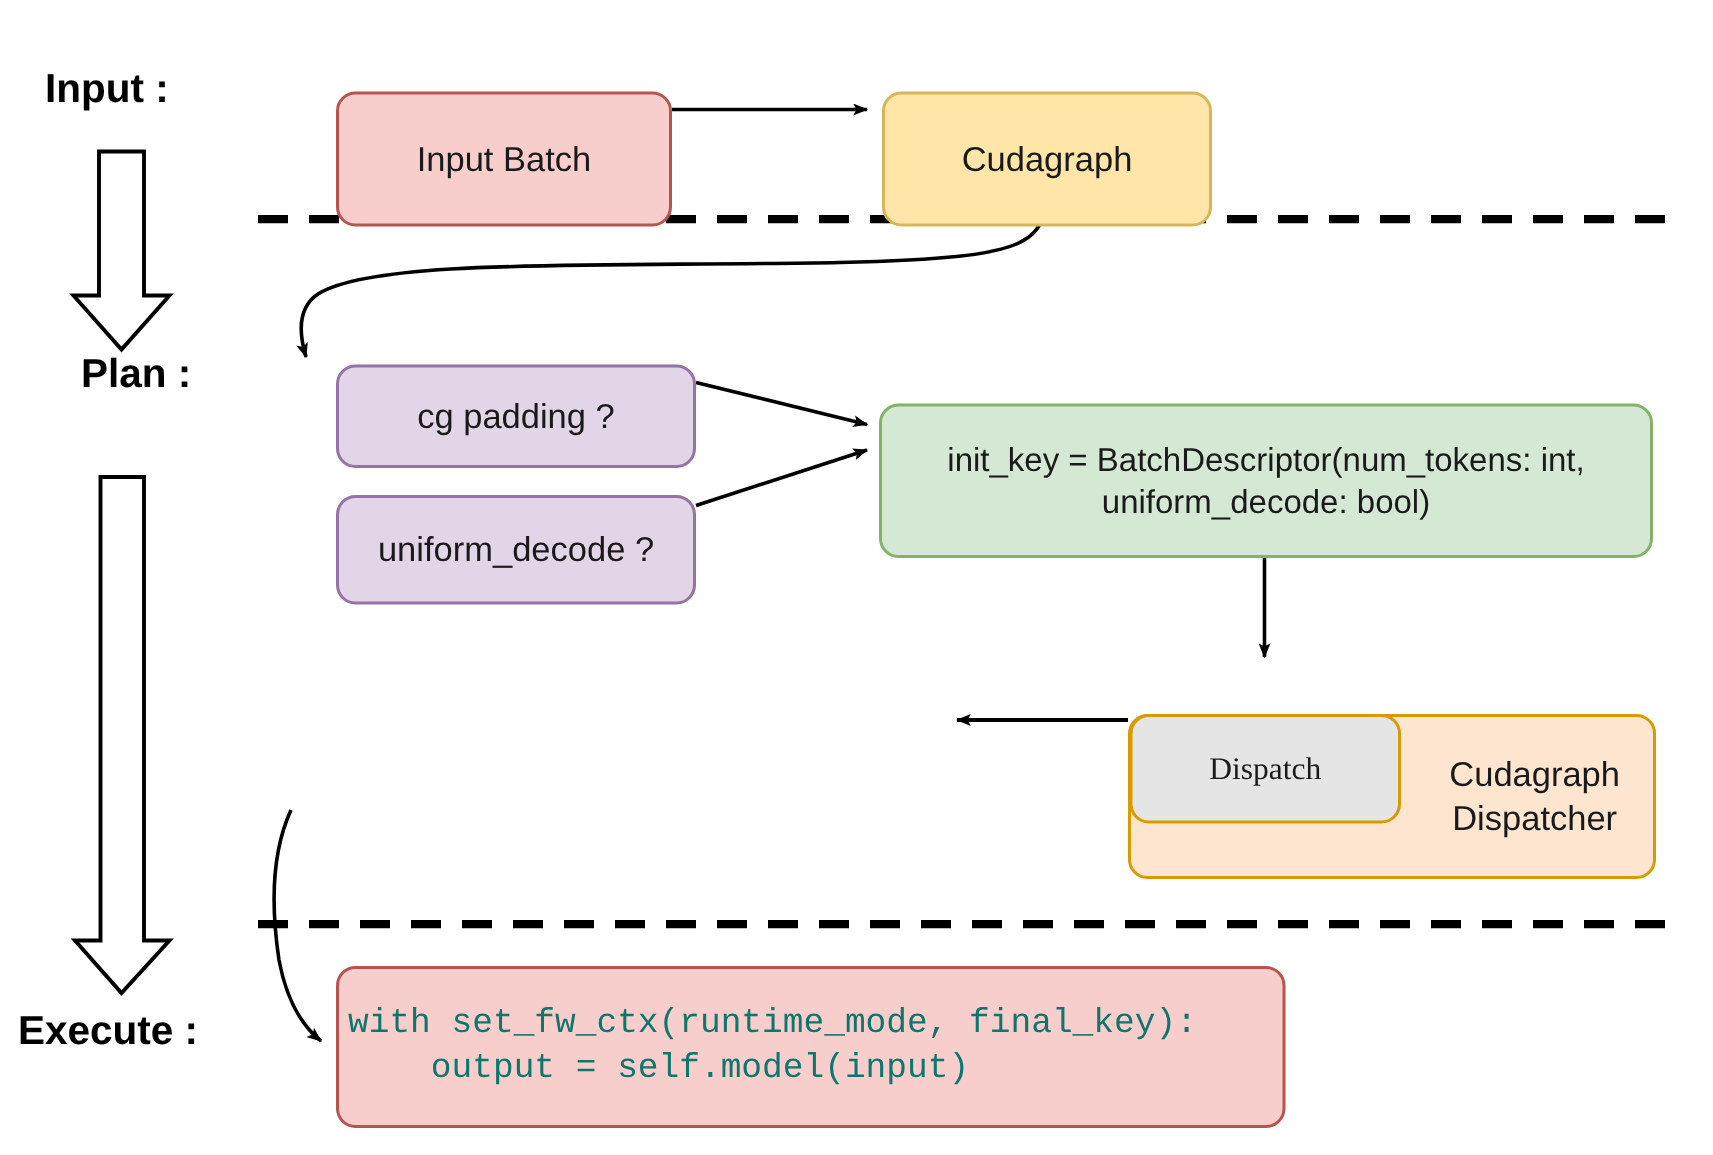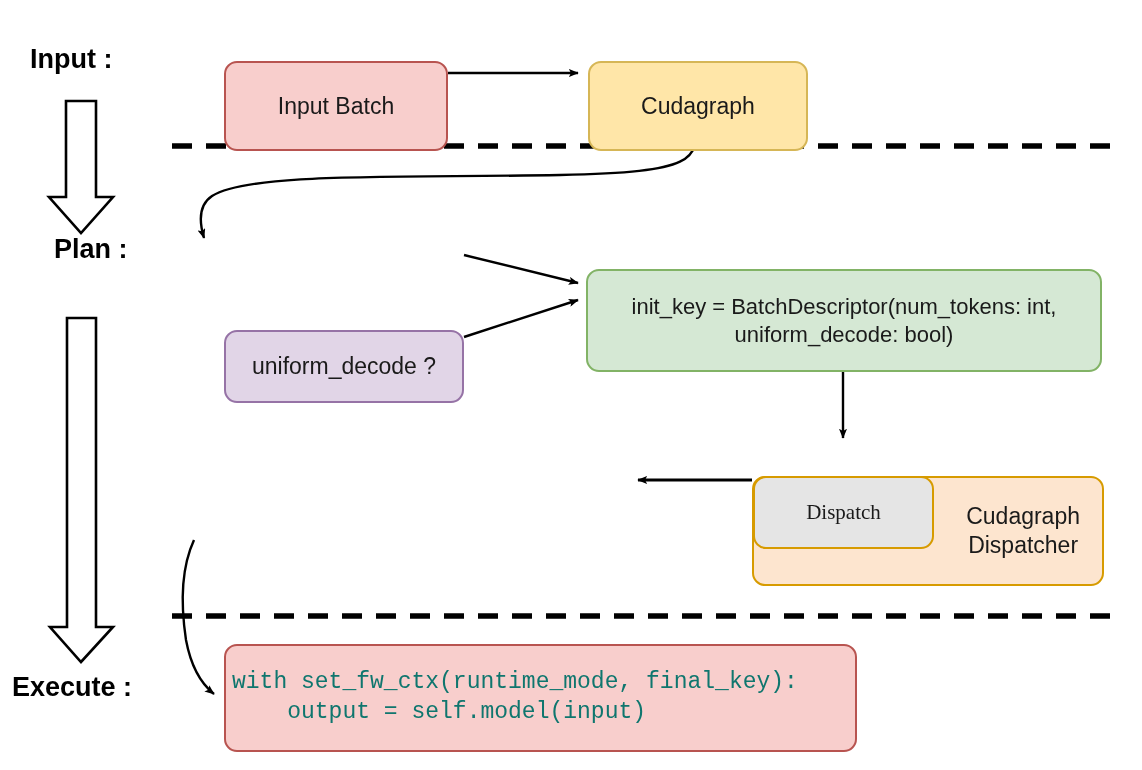--- a/index.html
+++ b/index.html
@@ -124,20 +124,23 @@
   <div class="stage-label lbl-execute">Execute :</div>
 
   <div class="node n-input-batch">
     <span class="node-text">Input Batch</span>
   </div>
 
   <div class="node n-preprocess">
     <span class="node-text">Cudagraph</span>
   </div>
 
+  <div class="node n-cg-padding">
+    <span class="node-text">cg padding ?</span>
+  </div>
 
   <div class="node n-init-key">
     <span class="node-text">init_key = BatchDescriptor(num_tokens: int,
 uniform_decode: bool)</span>
   </div>
 
   <div class="node n-uniform-dec">
     <span class="node-text">uniform_decode ?</span>
   </div>
 

